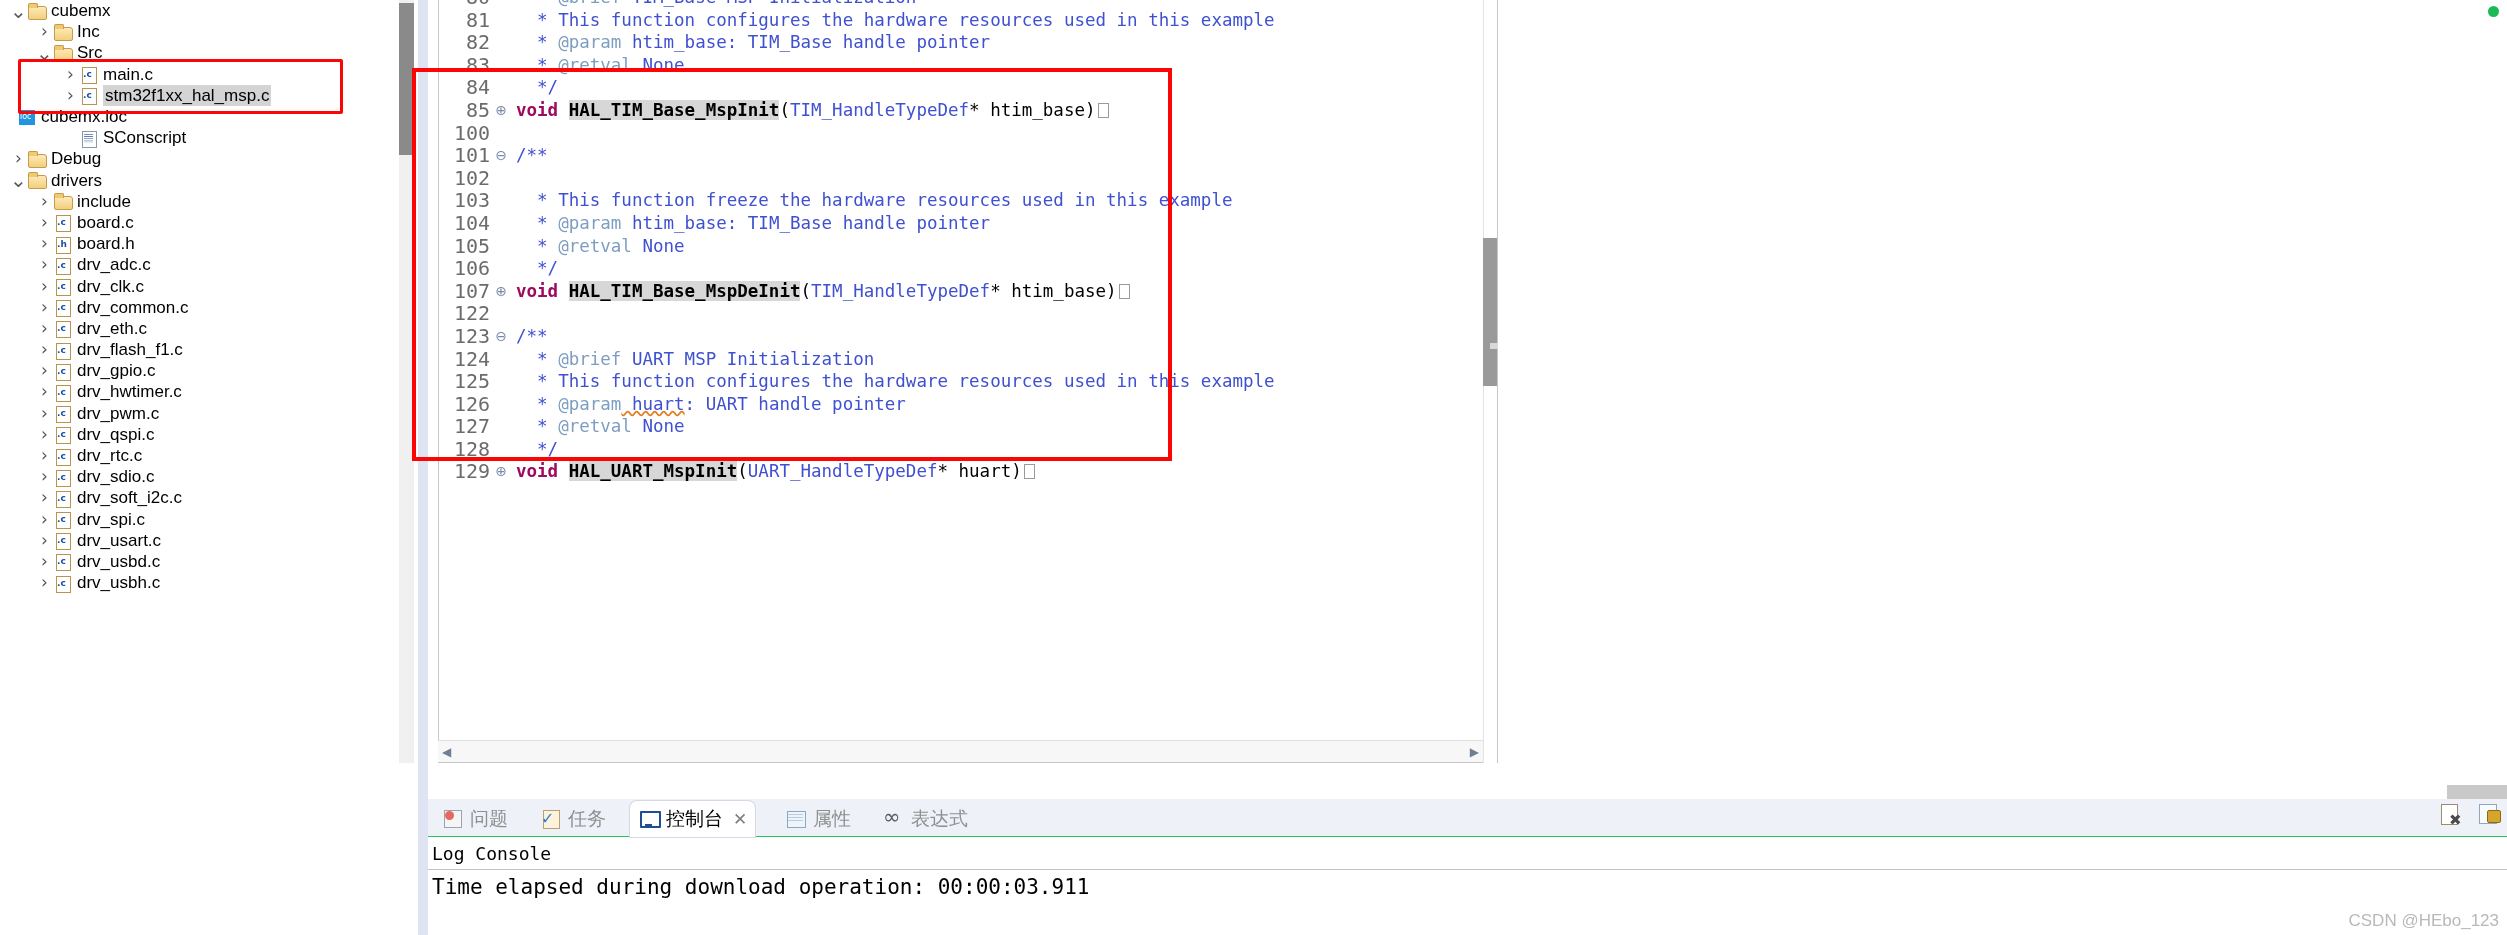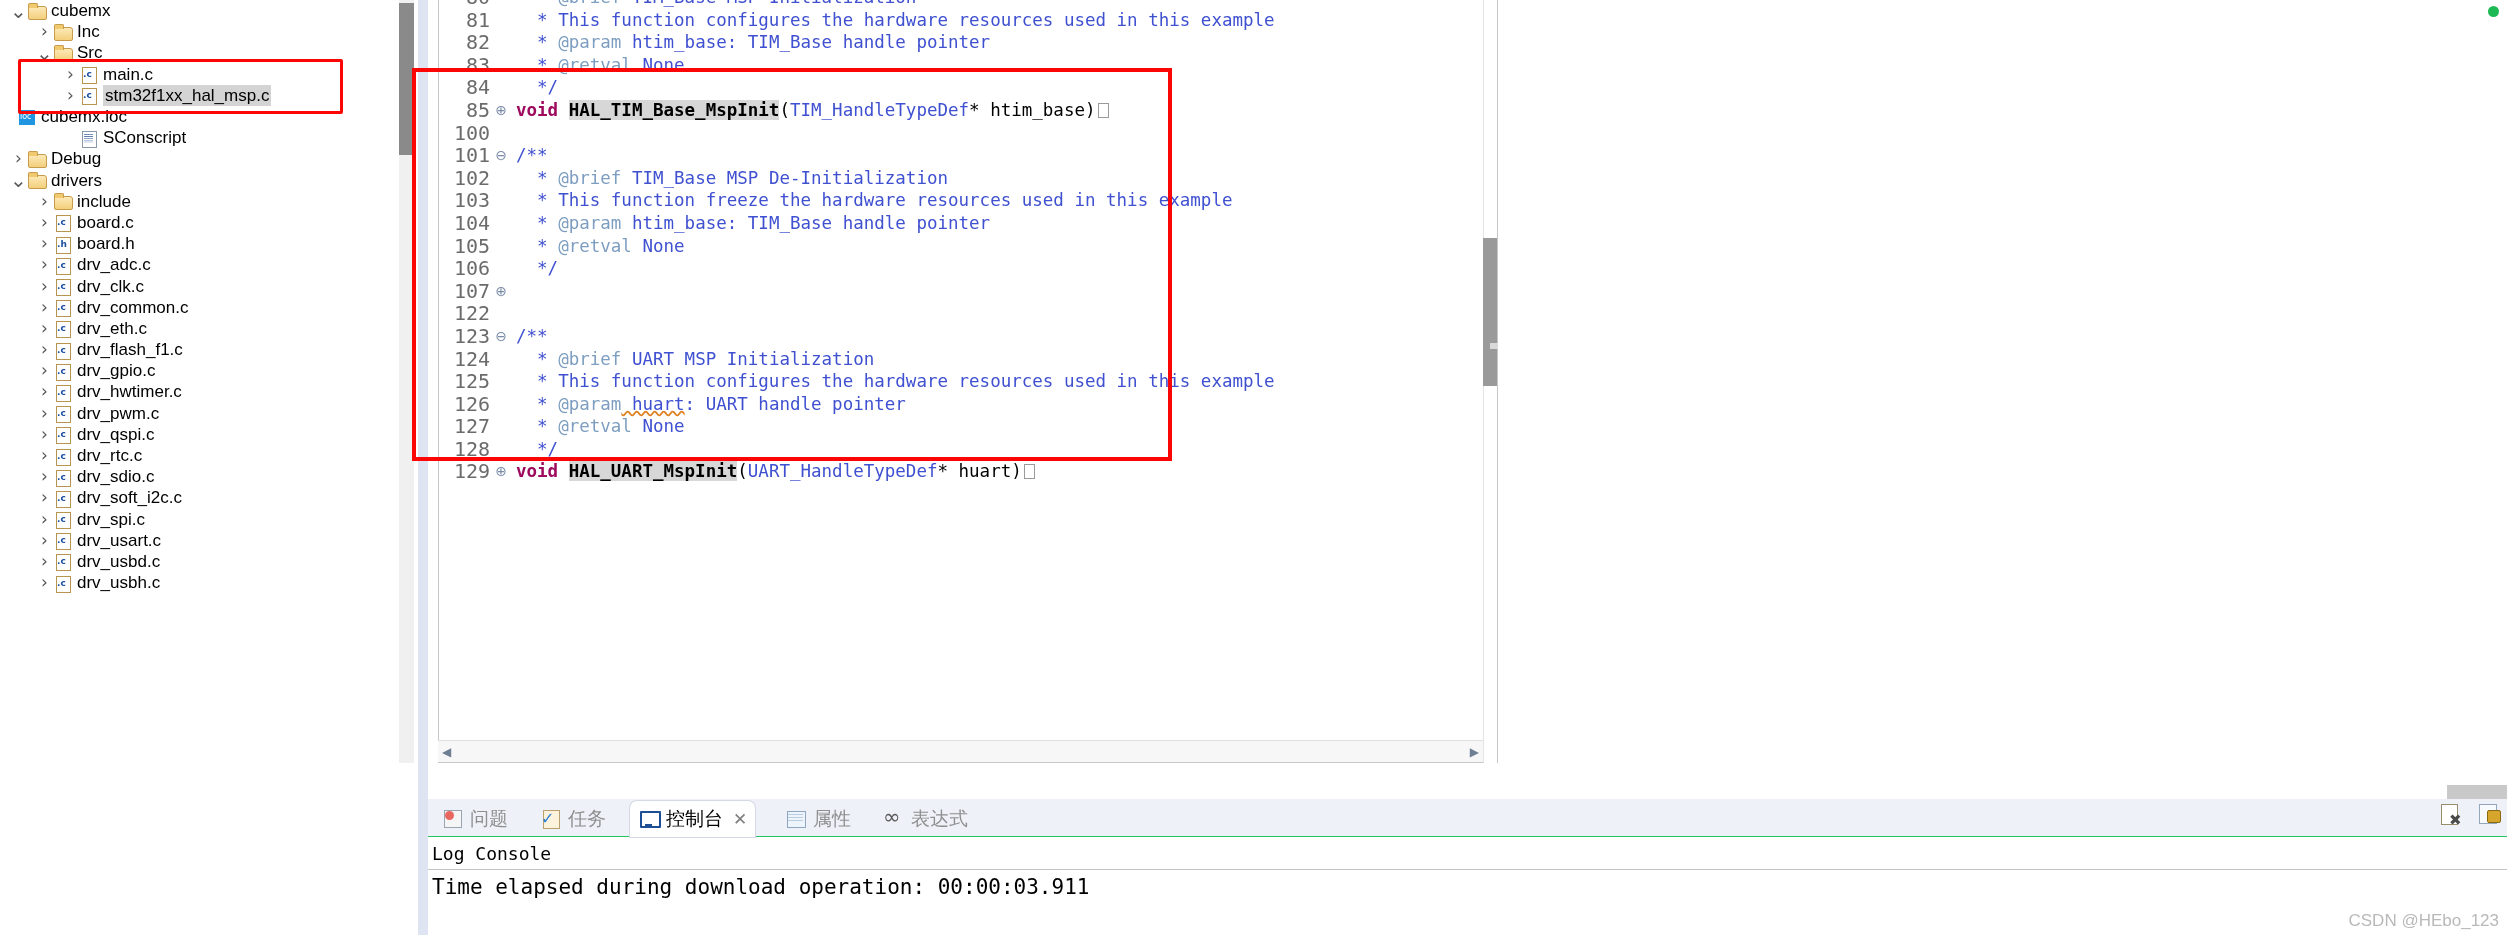--- a/index.html
+++ b/index.html
@@ -556,26 +556,26 @@
     <div id="editor">
       <div id="code-container" style="margin-top: -14px;">
           <div class="code-line"><span class="ln">80</span><span class="fold">&nbsp;</span><span class="ctext"><span class="c-comment">  * </span><span class="c-tag">@brief</span><span class="c-comment"> TIM_Base MSP Initialization</span></span></div>
           <div class="code-line"><span class="ln">81</span><span class="fold">&nbsp;</span><span class="ctext"><span class="c-comment">  * </span><span class="c-comment">This function configures the hardware resources used in this example</span></span></div>
           <div class="code-line"><span class="ln">82</span><span class="fold">&nbsp;</span><span class="ctext"><span class="c-comment">  * </span><span class="c-tag">@param</span><span class="c-comment"> htim_base: TIM_Base handle pointer</span></span></div>
           <div class="code-line"><span class="ln">83</span><span class="fold">&nbsp;</span><span class="ctext"><span class="c-comment">  * </span><span class="c-tag">@retval</span><span class="c-comment"> None</span></span></div>
           <div class="code-line"><span class="ln">84</span><span class="fold">&nbsp;</span><span class="ctext"><span class="c-comment">  */</span></span></div>
           <div class="code-line"><span class="ln">85</span><span class="fold">⊕</span><span class="ctext"><span class="c-kw">void </span><span class="c-fn">HAL_TIM_Base_MspInit</span><span class="c-plain">(</span><span class="c-type">TIM_HandleTypeDef</span><span class="c-plain">* htim_base)</span><span class="endbox"></span></span></div>
           <div class="code-line"><span class="ln">100</span><span class="fold">&nbsp;</span><span class="ctext"></span></div>
           <div class="code-line"><span class="ln">101</span><span class="fold">⊖</span><span class="ctext"><span class="c-comment">/**</span></span></div>
-          <div class="code-line"><span class="ln">102</span><span class="fold">&nbsp;</span><span class="ctext"><span class="c-comment">  * </span><span class="c-tag">@brief</span><span class="c-comment"> TIM_Base MSP De-Initialization</span></span></div>
+          <div class="code-line"><span class="ln">102</span><span class="fold">&nbsp;</span></div>
           <div class="code-line"><span class="ln">103</span><span class="fold">&nbsp;</span><span class="ctext"><span class="c-comment">  * </span><span class="c-comment">This function freeze the hardware resources used in this example</span></span></div>
           <div class="code-line"><span class="ln">104</span><span class="fold">&nbsp;</span><span class="ctext"><span class="c-comment">  * </span><span class="c-tag">@param</span><span class="c-comment"> htim_base: TIM_Base handle pointer</span></span></div>
           <div class="code-line"><span class="ln">105</span><span class="fold">&nbsp;</span><span class="ctext"><span class="c-comment">  * </span><span class="c-tag">@retval</span><span class="c-comment"> None</span></span></div>
           <div class="code-line"><span class="ln">106</span><span class="fold">&nbsp;</span><span class="ctext"><span class="c-comment">  */</span></span></div>
-          <div class="code-line"><span class="ln">107</span><span class="fold">⊕</span></div>
+          <div class="code-line"><span class="ln">107</span><span class="fold">⊕</span><span class="ctext"><span class="c-kw">void </span><span class="c-fn">HAL_TIM_Base_MspDeInit</span><span class="c-plain">(</span><span class="c-type">TIM_HandleTypeDef</span><span class="c-plain">* htim_base)</span><span class="endbox"></span></span></div>
           <div class="code-line"><span class="ln">122</span><span class="fold">&nbsp;</span><span class="ctext"></span></div>
           <div class="code-line"><span class="ln">123</span><span class="fold">⊖</span><span class="ctext"><span class="c-comment">/**</span></span></div>
           <div class="code-line"><span class="ln">124</span><span class="fold">&nbsp;</span><span class="ctext"><span class="c-comment">  * </span><span class="c-tag">@brief</span><span class="c-comment"> UART MSP Initialization</span></span></div>
           <div class="code-line"><span class="ln">125</span><span class="fold">&nbsp;</span><span class="ctext"><span class="c-comment">  * </span><span class="c-comment">This function configures the hardware resources used in this example</span></span></div>
           <div class="code-line"><span class="ln">126</span><span class="fold">&nbsp;</span><span class="ctext"><span class="c-comment">  * </span><span class="c-tag">@param</span><span class="c-comment sqg"> huart</span><span class="c-comment">: UART handle pointer</span></span></div>
           <div class="code-line"><span class="ln">127</span><span class="fold">&nbsp;</span><span class="ctext"><span class="c-comment">  * </span><span class="c-tag">@retval</span><span class="c-comment"> None</span></span></div>
           <div class="code-line"><span class="ln">128</span><span class="fold">&nbsp;</span><span class="ctext"><span class="c-comment">  */</span></span></div>
           <div class="code-line"><span class="ln">129</span><span class="fold">⊕</span><span class="ctext"><span class="c-kw">void </span><span class="c-fn">HAL_UART_MspInit</span><span class="c-plain">(</span><span class="c-type">UART_HandleTypeDef</span><span class="c-plain">* huart)</span><span class="endbox"></span></span></div>
         </div>
     </div>

